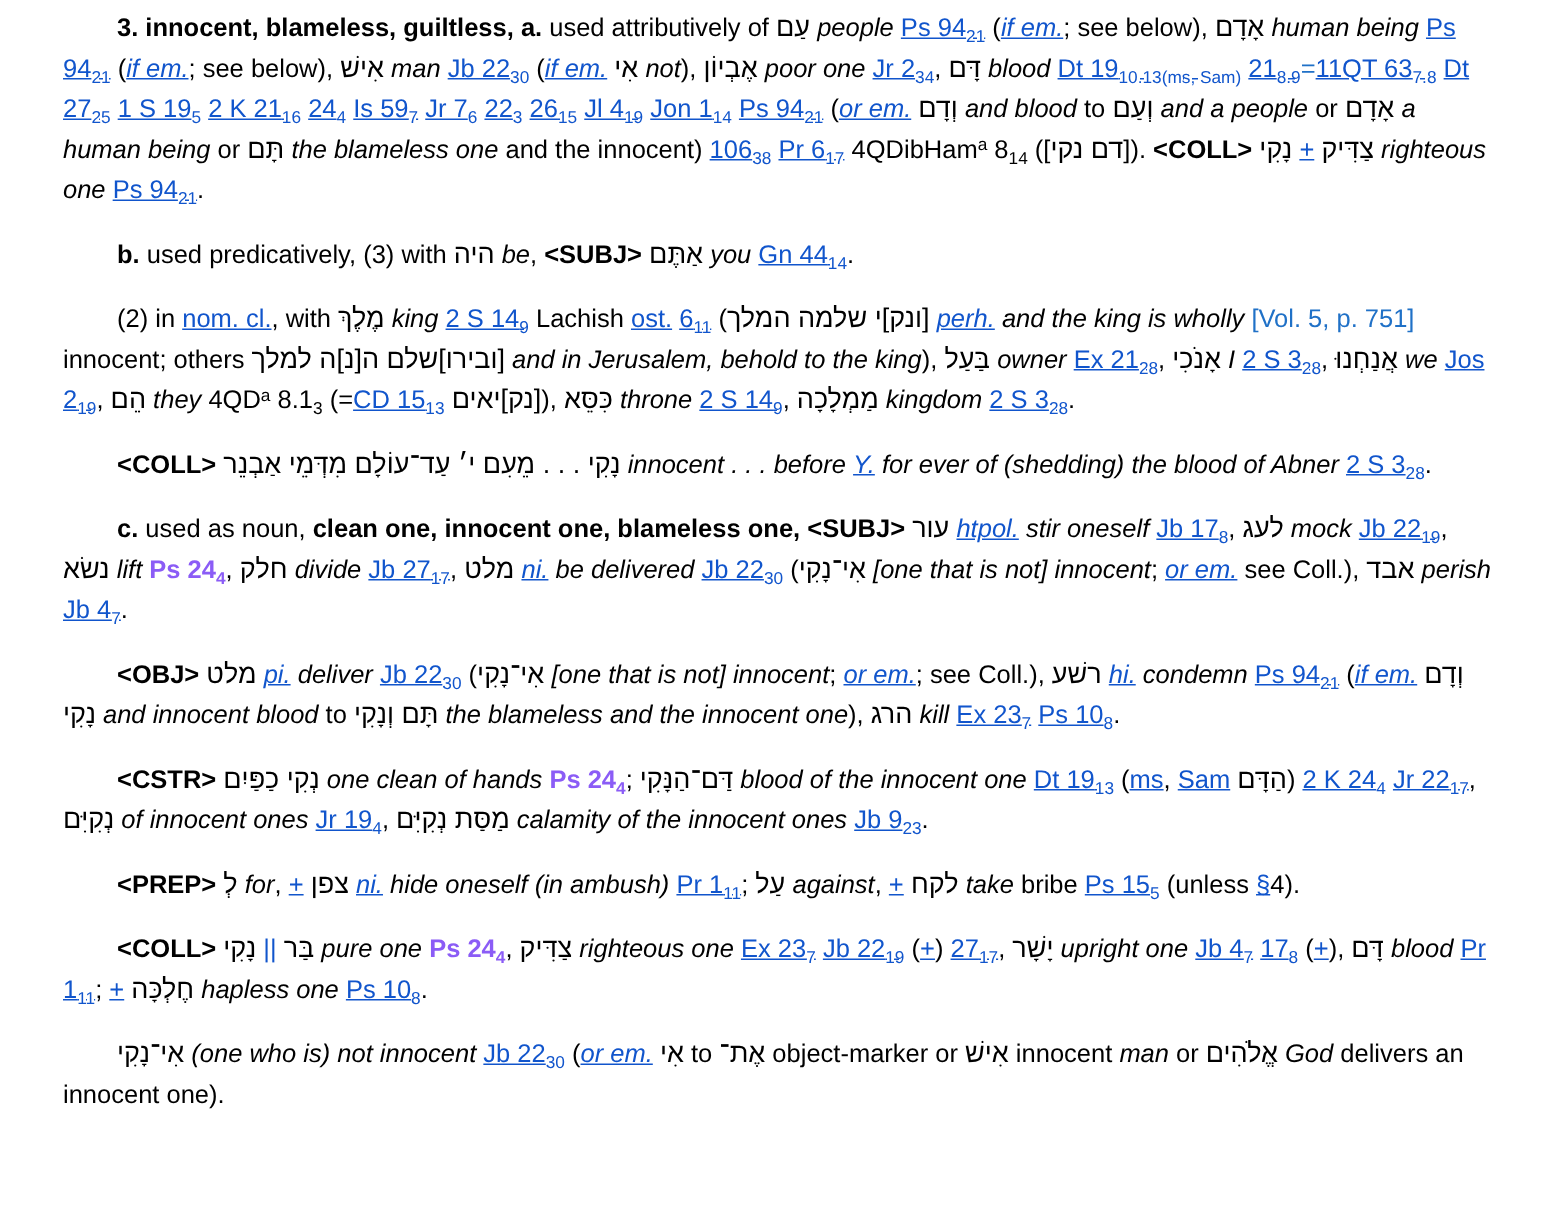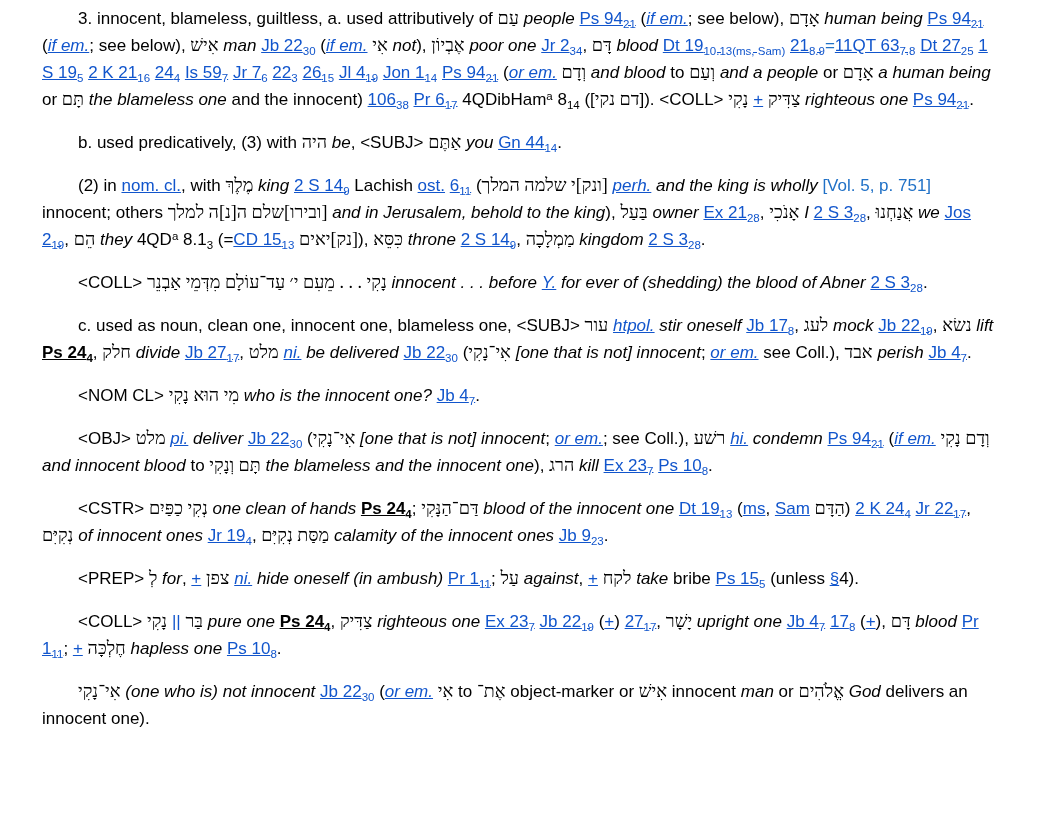--- a/index.html
+++ b/index.html
@@ -17,37 +17,36 @@
   main.doc {
     box-sizing: border-box;
     width: 1041px;
     padding: 5px 44px 8px 42px;
   }
   p.para {
     margin: 0 0 16px 0;
     text-indent: 36px;
   }
   p.para:last-child { margin-bottom: 0; }
-  .bold { font-weight: normal; }
+  .bold { font-weight: bold; }
   .ital { font-style: italic; }
   .heb {
-    font-family: Liberation Serif, serif;
+    font-family: Liberation Sans, sans-serif;
     font-size: 18px;
     line-height: 1;
     unicode-bidi: isolate;
   }
   .link {
     color: #1155CC;
     text-decoration: underline;
     cursor: pointer;
   }
   .redlink {
-    color: #000000;
+    color: #8b5cf6;
     font-weight: bold;
-    text-decoration: underline;
     cursor: pointer;
   }
   .volref {
     color: #2071C7;
     cursor: pointer;
   }
   sub {
     font-size: 11.5px;
     line-height: 0;
     vertical-align: -4px;
@@ -60,19 +59,18 @@
 </style>
 </head>
 <body>
 
 <main class="doc" id="doc">
     <p class="para"><span class="bold">3. innocent, blameless, guiltless, a.</span><span> used attributively of </span><span class="heb" dir="rtl">עַם</span><span> </span><span class="ital">people</span><span> </span><span class="link">Ps 94<sub>21</sub></span><span> (</span><span class="link ital">if em.</span><span>; see below), </span><span class="heb" dir="rtl">אָדָם</span><span> </span><span class="ital">human being</span><span> </span><span class="link">Ps 94<sub>21</sub></span><span> (</span><span class="link ital">if em.</span><span>; see below), </span><span class="heb" dir="rtl">אִישׁ</span><span> </span><span class="ital">man</span><span> </span><span class="link">Jb 22<sub>30</sub></span><span> (</span><span class="link ital">if em.</span><span> </span><span class="heb" dir="rtl">אִי</span><span> </span><span class="ital">not</span><span>), </span><span class="heb" dir="rtl">אֶבְיוֹן</span><span> </span><span class="ital">poor one</span><span> </span><span class="link">Jr 2<sub>34</sub></span><span>, </span><span class="heb" dir="rtl">דָּם</span><span> </span><span class="ital">blood</span><span> </span><span class="link">Dt 19<sub>10.13(ms, Sam)</sub></span><span> </span><span class="link">21<sub>8.9</sub></span><span class="volref">=</span><span class="link">11QT 63<sub>7.8</sub></span><span> </span><span class="link">Dt 27<sub>25</sub></span><span> </span><span class="link">1 S 19<sub>5</sub></span><span> </span><span class="link">2 K 21<sub>16</sub></span><span> </span><span class="link">24<sub>4</sub></span><span> </span><span class="link">Is 59<sub>7</sub></span><span> </span><span class="link">Jr 7<sub>6</sub></span><span> </span><span class="link">22<sub>3</sub></span><span> </span><span class="link">26<sub>15</sub></span><span> </span><span class="link">Jl 4<sub>19</sub></span><span> </span><span class="link">Jon 1<sub>14</sub></span><span> </span><span class="link">Ps 94<sub>21</sub></span><span> (</span><span class="link ital">or em.</span><span> </span><span class="heb" dir="rtl">וְדָם</span><span> </span><span class="ital">and blood</span><span> to </span><span class="heb" dir="rtl">וְעַם</span><span> </span><span class="ital">and a people</span><span> or </span><span class="heb" dir="rtl">אָדָם</span><span> </span><span class="ital">a human being</span><span> or </span><span class="heb" dir="rtl">תָּם</span><span> </span><span class="ital">the blameless one</span><span> and the innocent) </span><span class="link">106<sub>38</sub></span><span> </span><span class="link">Pr 6<sub>17</sub></span><span> 4QDibHam<sup>a</sup> 8<sub>14</sub> ([</span><span class="heb" dir="rtl">דם נקי</span><span>]). </span><span class="bold">&lt;COLL&gt;</span><span> </span><span class="heb" dir="rtl">נָקִי</span><span> </span><span class="link">+</span><span> </span><span class="heb" dir="rtl">צַדִּיק</span><span> </span><span class="ital">righteous one</span><span> </span><span class="link">Ps 94<sub>21</sub></span><span>.</span></p>
     <p class="para"><span class="bold">b.</span><span> used predicatively, (3) with </span><span class="heb" dir="rtl">היה</span><span> </span><span class="ital">be</span><span>, </span><span class="bold">&lt;SUBJ&gt;</span><span> </span><span class="heb" dir="rtl">אַתֶּם</span><span> </span><span class="ital">you</span><span> </span><span class="link">Gn 44<sub>14</sub></span><span>.</span></p>
     <p class="para"><span>(2) in </span><span class="link">nom. cl.</span><span>, with </span><span class="heb" dir="rtl">מֶלֶךְ</span><span> </span><span class="ital">king</span><span> </span><span class="link">2 S 14<sub>9</sub></span><span> Lachish </span><span class="link">ost.</span><span> </span><span class="link">6<sub>11</sub></span><span> (</span><span class="heb" dir="rtl">[ונק]י שלמה המלך</span><span> </span><span class="link ital">perh.</span><span> </span><span class="ital">and the king is wholly</span><span> </span><span class="volref">[Vol. 5, p. 751]</span><span> innocent; others </span><span class="heb" dir="rtl">[ובירו]שלם ה[נ]ה למלך</span><span> </span><span class="ital">and in Jerusalem, behold to the king</span><span>), </span><span class="heb" dir="rtl">בַּעַל</span><span> </span><span class="ital">owner</span><span> </span><span class="link">Ex 21<sub>28</sub></span><span>, </span><span class="heb" dir="rtl">אָנֹכִי</span><span> </span><span class="ital">I</span><span> </span><span class="link">2 S 3<sub>28</sub></span><span>, </span><span class="heb" dir="rtl">אֲנַחְנוּ</span><span> </span><span class="ital">we</span><span> </span><span class="link">Jos 2<sub>19</sub></span><span>, </span><span class="heb" dir="rtl">הֵם</span><span> </span><span class="ital">they</span><span> 4QD<sup>a</sup> 8.1<sub>3</sub> (=</span><span class="link">CD 15<sub>13</sub></span><span> </span><span class="heb" dir="rtl">[נק]יאים</span><span>), </span><span class="heb" dir="rtl">כִּסֵּא</span><span> </span><span class="ital">throne</span><span> </span><span class="link">2 S 14<sub>9</sub></span><span>, </span><span class="heb" dir="rtl">מַמְלָכָה</span><span> </span><span class="ital">kingdom</span><span> </span><span class="link">2 S 3<sub>28</sub></span><span>.</span></p>
     <p class="para"><span class="bold">&lt;COLL&gt;</span><span> </span><span class="heb" dir="rtl">נָקִי . . . מֵעִם י׳ עַד־עוֹלָם מִדְּמֵי אַבְנֵר</span><span> </span><span class="ital">innocent . . . before</span><span> </span><span class="link ital">Y.</span><span> </span><span class="ital">for ever of (shedding) the blood of Abner</span><span> </span><span class="link">2 S 3<sub>28</sub></span><span>.</span></p>
     <p class="para"><span class="bold">c.</span><span> used as noun, </span><span class="bold">clean one, innocent one, blameless one,</span><span> </span><span class="bold">&lt;SUBJ&gt;</span><span> </span><span class="heb" dir="rtl">עור</span><span> </span><span class="link ital">htpol.</span><span> </span><span class="ital">stir oneself</span><span> </span><span class="link">Jb 17<sub>8</sub></span><span>, </span><span class="heb" dir="rtl">לעג</span><span> </span><span class="ital">mock</span><span> </span><span class="link">Jb 22<sub>19</sub></span><span>, </span><span class="heb" dir="rtl">נשׂא</span><span> </span><span class="ital">lift</span><span> </span><span class="redlink">Ps 24<sub>4</sub></span><span>, </span><span class="heb" dir="rtl">חלק</span><span> </span><span class="ital">divide</span><span> </span><span class="link">Jb 27<sub>17</sub></span><span>, </span><span class="heb" dir="rtl">מלט</span><span> </span><span class="link ital">ni.</span><span> </span><span class="ital">be delivered</span><span> </span><span class="link">Jb 22<sub>30</sub></span><span> (</span><span class="heb" dir="rtl">אִי־נָקִי</span><span> </span><span class="ital">[one that is not] innocent</span><span>; </span><span class="link ital">or em.</span><span> see Coll.), </span><span class="heb" dir="rtl">אבד</span><span> </span><span class="ital">perish</span><span> </span><span class="link">Jb 4<sub>7</sub></span><span>.</span></p>
-    <p class="para"><span class="bold">&lt;NOM CL&gt;</span><span> </span><span class="heb" dir="rtl">מִי הוּא נָקִי</span><span> </span><span class="ital">who is the innocent one?</span><span> </span><span class="link">Jb 4<sub>7</sub></span><span>.</span></p>
     <p class="para"><span class="bold">&lt;OBJ&gt;</span><span> </span><span class="heb" dir="rtl">מלט</span><span> </span><span class="link ital">pi.</span><span> </span><span class="ital">deliver</span><span> </span><span class="link">Jb 22<sub>30</sub></span><span> (</span><span class="heb" dir="rtl">אִי־נָקִי</span><span> </span><span class="ital">[one that is not] innocent</span><span>; </span><span class="link ital">or em.</span><span>; see Coll.), </span><span class="heb" dir="rtl">רשׁע</span><span> </span><span class="link ital">hi.</span><span> </span><span class="ital">condemn</span><span> </span><span class="link">Ps 94<sub>21</sub></span><span> (</span><span class="link ital">if em.</span><span> </span><span class="heb" dir="rtl">וְדָם נָקִי</span><span> </span><span class="ital">and innocent blood</span><span> to </span><span class="heb" dir="rtl">תָּם וְנָקִי</span><span> </span><span class="ital">the blameless and the innocent one</span><span>), </span><span class="heb" dir="rtl">הרג</span><span> </span><span class="ital">kill</span><span> </span><span class="link">Ex 23<sub>7</sub></span><span> </span><span class="link">Ps 10<sub>8</sub></span><span>.</span></p>
     <p class="para"><span class="bold">&lt;CSTR&gt;</span><span> </span><span class="heb" dir="rtl">נְקִי כַפַּיִם</span><span> </span><span class="ital">one clean of hands</span><span> </span><span class="redlink">Ps 24<sub>4</sub></span><span>; </span><span class="heb" dir="rtl">דַּם־הַנָּקִי</span><span> </span><span class="ital">blood of the innocent one</span><span> </span><span class="link">Dt 19<sub>13</sub></span><span> (</span><span class="link">ms</span><span>, </span><span class="link">Sam</span><span> </span><span class="heb" dir="rtl">הַדָּם</span><span>) </span><span class="link">2 K 24<sub>4</sub></span><span> </span><span class="link">Jr 22<sub>17</sub></span><span>, </span><span class="heb" dir="rtl">נְקִיִּם</span><span> </span><span class="ital">of innocent ones</span><span> </span><span class="link">Jr 19<sub>4</sub></span><span>, </span><span class="heb" dir="rtl">מַסַּת נְקִיִּם</span><span> </span><span class="ital">calamity of the innocent ones</span><span> </span><span class="link">Jb 9<sub>23</sub></span><span>.</span></p>
     <p class="para"><span class="bold">&lt;PREP&gt;</span><span> </span><span class="heb" dir="rtl">לְ</span><span> </span><span class="ital">for</span><span>, </span><span class="link">+</span><span> </span><span class="heb" dir="rtl">צפן</span><span> </span><span class="link ital">ni.</span><span> </span><span class="ital">hide oneself (in ambush)</span><span> </span><span class="link">Pr 1<sub>11</sub></span><span>; </span><span class="heb" dir="rtl">עַל</span><span> </span><span class="ital">against</span><span>, </span><span class="link">+</span><span> </span><span class="heb" dir="rtl">לקח</span><span> </span><span class="ital">take</span><span> bribe </span><span class="link">Ps 15<sub>5</sub></span><span> (unless </span><span class="link">§</span><span>4).</span></p>
     <p class="para"><span class="bold">&lt;COLL&gt;</span><span> </span><span class="heb" dir="rtl">נָקִי</span><span> </span><span class="link">||</span><span> </span><span class="heb" dir="rtl">בַּר</span><span> </span><span class="ital">pure one</span><span> </span><span class="redlink">Ps 24<sub>4</sub></span><span>, </span><span class="heb" dir="rtl">צַדִּיק</span><span> </span><span class="ital">righteous one</span><span> </span><span class="link">Ex 23<sub>7</sub></span><span> </span><span class="link">Jb 22<sub>19</sub></span><span> (</span><span class="link">+</span><span>) </span><span class="link">27<sub>17</sub></span><span>, </span><span class="heb" dir="rtl">יָשָׁר</span><span> </span><span class="ital">upright one</span><span> </span><span class="link">Jb 4<sub>7</sub></span><span> </span><span class="link">17<sub>8</sub></span><span> (</span><span class="link">+</span><span>), </span><span class="heb" dir="rtl">דָּם</span><span> </span><span class="ital">blood</span><span> </span><span class="link">Pr 1<sub>11</sub></span><span>; </span><span class="link">+</span><span> </span><span class="heb" dir="rtl">חֶלְכָּה</span><span> </span><span class="ital">hapless one</span><span> </span><span class="link">Ps 10<sub>8</sub></span><span>.</span></p>
     <p class="para"><span class="heb" dir="rtl">אִי־נָקִי</span><span> </span><span class="ital">(one who is) not innocent</span><span> </span><span class="link">Jb 22<sub>30</sub></span><span> (</span><span class="link ital">or em.</span><span> </span><span class="heb" dir="rtl">אִי</span><span> to </span><span class="heb" dir="rtl">אֶת־</span><span> object-marker or </span><span class="heb" dir="rtl">אִישׁ</span><span> innocent </span><span class="ital">man</span><span> or </span><span class="heb" dir="rtl">אֱלֹהִים</span><span> </span><span class="ital">God</span><span> delivers an innocent one).</span></p>
   </main>
 
 </body></html>

